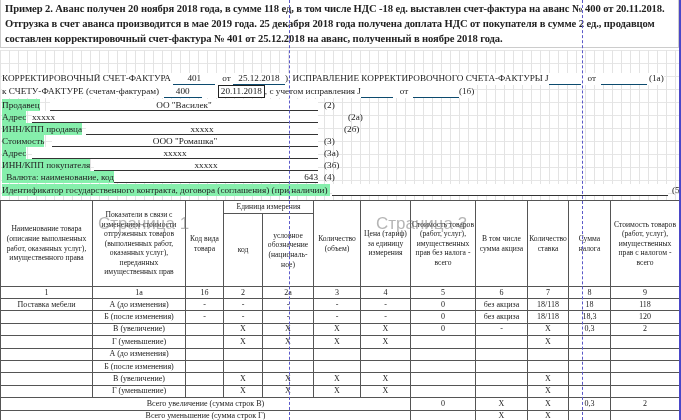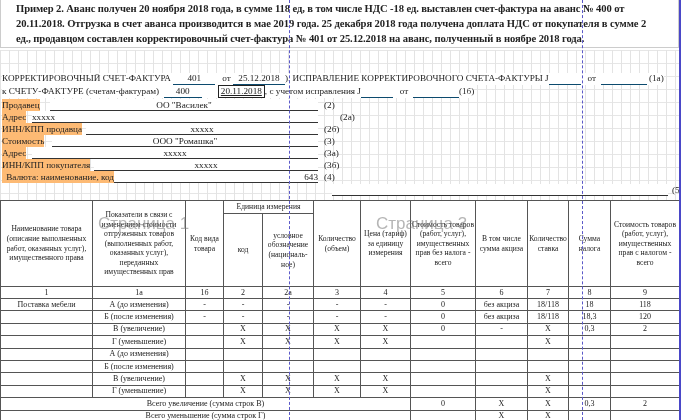--- a/index.html
+++ b/index.html
@@ -5,28 +5,28 @@
   html,body{margin:0;padding:0;}
   body{width:681px;height:420px;overflow:hidden;background:#fff;position:relative;
        font-family:"Liberation Serif","DejaVu Serif",serif;color:#222;}
   .grid{position:absolute;left:0;top:50px;width:681px;height:370px;
         background-image:
           linear-gradient(to right,#e3e3e3 1px,transparent 1px),
           linear-gradient(to bottom,#e6e6e6 1px,transparent 1px);
         background-size:9px 100%,100% 13px;}
   .intro{position:absolute;left:0;top:0;width:679px;height:48px;background:#fff;
          border:1px solid #ccc;border-top:none;font-weight:bold;font-size:10.6px;line-height:15.2px;
-         padding:1px 15px;box-sizing:border-box;letter-spacing:-0.1px;}
+         padding:1px 4px;box-sizing:border-box;letter-spacing:-0.1px;}
   .pb{position:absolute;top:0;bottom:0;width:0;border-left:1.5px dashed #5b59c8;z-index:5;}
   .pb-right{position:absolute;top:0;bottom:0;right:0;width:0;border-left:2px solid #4a47c8;z-index:5;}
   .line{position:absolute;font-size:9.2px;white-space:nowrap;line-height:11px;}
   .uline{display:inline-block;border-bottom:1px solid #0c4a6e;text-align:center;}
-  .box{display:inline-block;border:1px solid #222;padding:0 2px;text-decoration:underline;}
+  .box{display:inline-block;border:1px solid #222;padding:0 2px;}
   .frow{position:absolute;left:2px;font-size:9.2px;height:12px;line-height:12px;}
-  .frow .lbl{position:absolute;left:0;top:0;white-space:nowrap;background:#fdba74;}
+  .frow .lbl{position:absolute;left:0;top:0;white-space:nowrap;background:#86efac;}
   .frow .val{position:absolute;top:0;border-bottom:1px solid #333;text-align:center;white-space:nowrap;height:11px;background:#fff;}
   .frow .code{position:absolute;top:0;white-space:nowrap;}
   table.main{position:absolute;left:0;top:200px;border-collapse:collapse;font-size:7.6px;
              table-layout:fixed;background:#fff;}
   table.main td{border:1px solid #555;text-align:center;vertical-align:middle;padding:0 1px;
                 line-height:9.6px;overflow:hidden;}
   table.main tr.body td{height:11.4px;line-height:10px;font-size:8px;}
   table.main tr.num td{height:11px;font-size:8px;}
   .left{text-align:right;}
   .wm{position:absolute;font-family:"Liberation Sans","DejaVu Sans",sans-serif;font-size:17px;
@@ -61,26 +61,26 @@
 </div>
 
 <div class="frow" style="top:99px;">
   <span class="lbl">Продавец</span>
   <span class="val" style="left:48px;width:268px;">ОО "Василек"</span>
   <span class="code" style="left:322px;">(2)</span>
 </div>
 <div class="frow" style="top:111px;">
   <span class="lbl">Адрес</span>
   <span class="val" style="left:30px;width:286px;text-align:left;">xxxxx</span>
-  <span class="code" style="left:310px;padding-left:28px;">(2а)</span>
+  <span class="code" style="left:318px;padding-left:28px;">(2а)</span>
 </div>
 <div class="frow" style="top:123px;">
   <span class="lbl">ИНН/КПП продавца</span>
   <span class="val" style="left:84px;width:232px;">xxxxx</span>
-  <span class="code" style="left:322px;">(2б)</span>
+  <span class="code" style="left:322px;padding-left:20px;">(2б)</span>
 </div>
 <div class="frow" style="top:135px;">
   <span class="lbl">Стоимость</span>
   <span class="val" style="left:50px;width:266px;">ООО "Ромашка"</span>
   <span class="code" style="left:322px;">(3)</span>
 </div>
 <div class="frow" style="top:147px;">
   <span class="lbl">Адрес</span>
   <span class="val" style="left:30px;width:286px;">xxxxx</span>
   <span class="code" style="left:322px;">(3а)</span>
@@ -89,20 +89,21 @@
   <span class="lbl">ИНН/КПП покупателя</span>
   <span class="val" style="left:92px;width:224px;">xxxxx</span>
   <span class="code" style="left:322px;">(3б)</span>
 </div>
 <div class="frow" style="top:171px;">
   <span class="lbl" style="width:112px;overflow:hidden;text-align:right;">Валюта: наименование, код</span>
   <span class="val" style="left:112px;width:204px;text-align:right;">643</span>
   <span class="code" style="left:322px;">(4)</span>
 </div>
 <div class="frow" style="top:184px;width:679px;">
+  <span class="lbl" style="width:328px;overflow:hidden;">Идентификатор государственного контракта, договора (соглашения) (при наличии)</span>
   <span class="val" style="left:330px;width:336px;">&nbsp;</span>
   <span class="code" style="left:670px;">(5)</span>
 </div>
 
 <table class="main">
   <colgroup>
     <col style="width:92px">
       <col style="width:93px">
       <col style="width:38px">
       <col style="width:39px">

